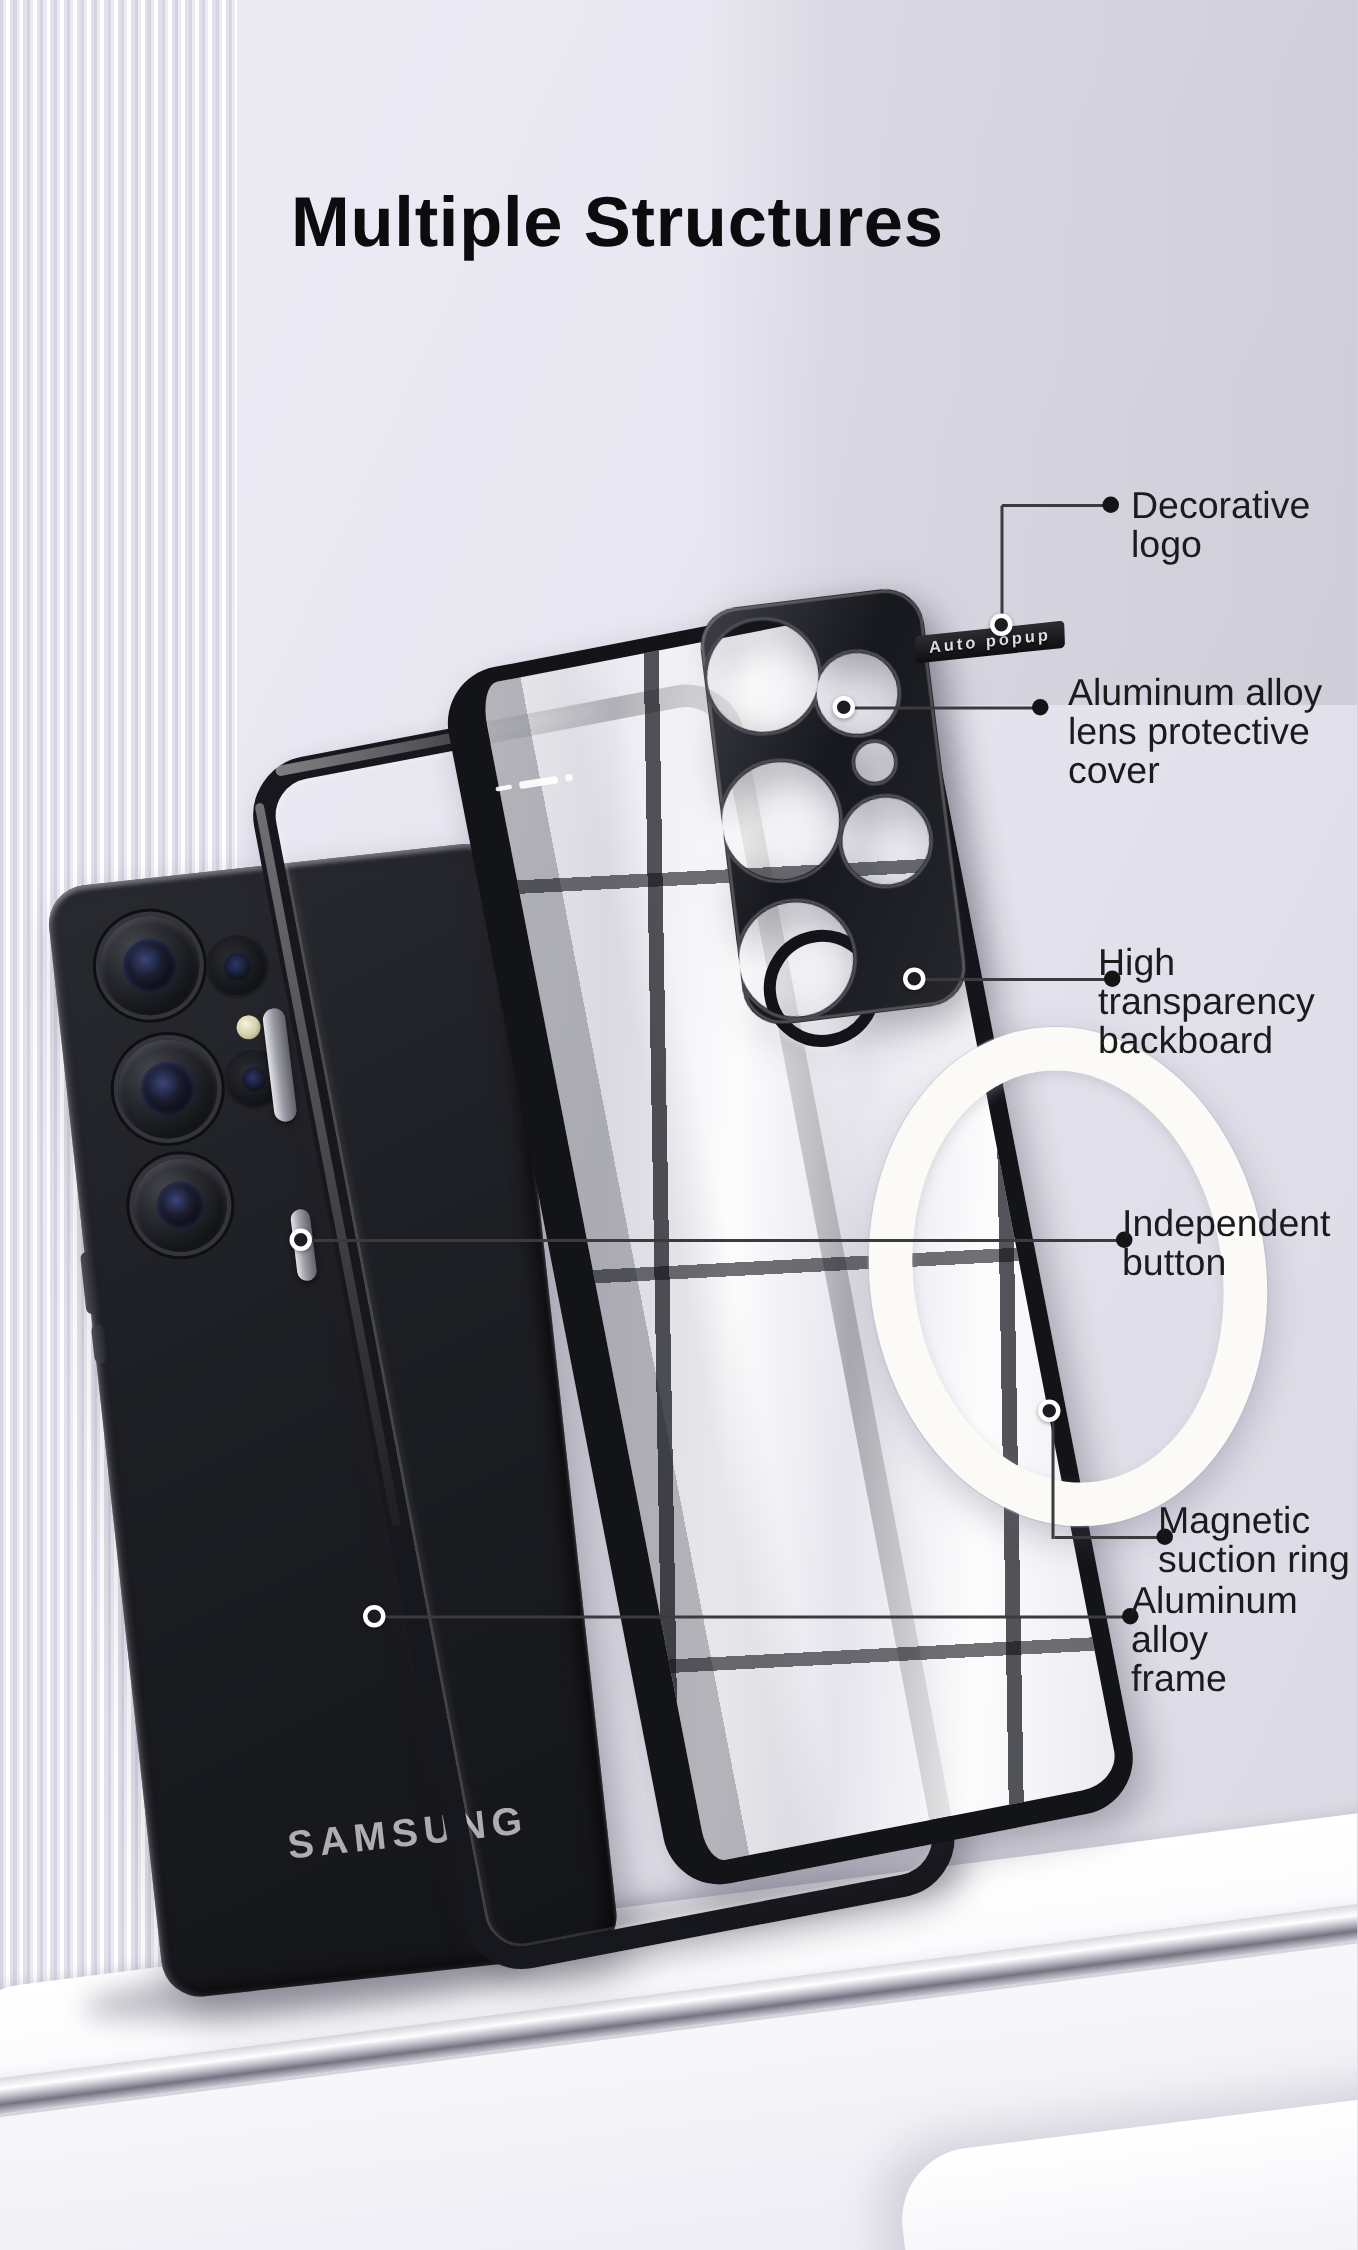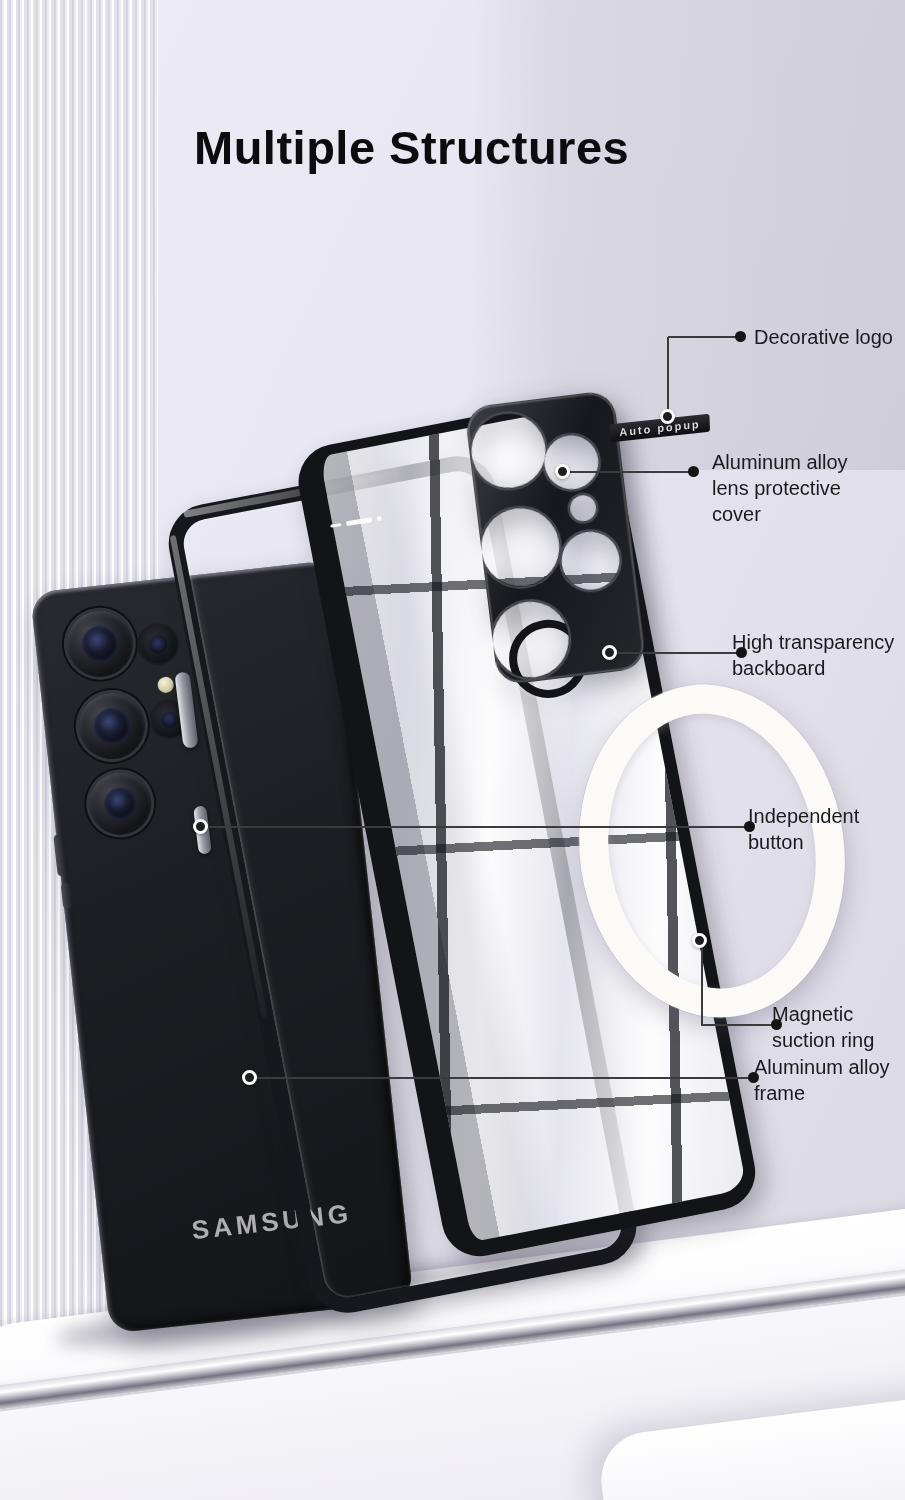--- a/index.html
+++ b/index.html
@@ -91,21 +91,21 @@
   
   .logobar{position:absolute;left:610px;top:419px;width:100px;height:18px;z-index:8;
     transform:rotate(-6deg) skewX(-4deg);border-radius:3px;
     background:linear-gradient(180deg,#2c2c31,#0f0f13);color:#dcdcdf;font-size:11px;font-weight:bold;
     letter-spacing:2px;display:flex;align-items:center;justify-content:center;text-shadow:0 1px 1px #000;}
   
   .c-line{position:absolute;background:#3b3b3e;z-index:9;}
   .c-dot{position:absolute;width:11px;height:11px;border-radius:50%;background:#141416;z-index:9;}
   .c-anchor{position:absolute;width:9px;height:9px;border-radius:50%;background:#1c1d22;
     border:3px solid #ffffff;box-shadow:0 1px 3px rgba(0,0,0,.35);z-index:9;}
-  .c-label{position:absolute;color:#1b1b1e;font-size:20px;line-height:26px;
+  .c-label{position:absolute;color:#1b1b1e;font-size:25px;line-height:26px;
     white-space:pre-line;z-index:9;}
   .c-label.center{text-align:left;}
 </style>
 </head>
 <body>
 
 <div class="stage">
 
   <div class="fluted"></div>
   <div class="wall-shade"></div>

